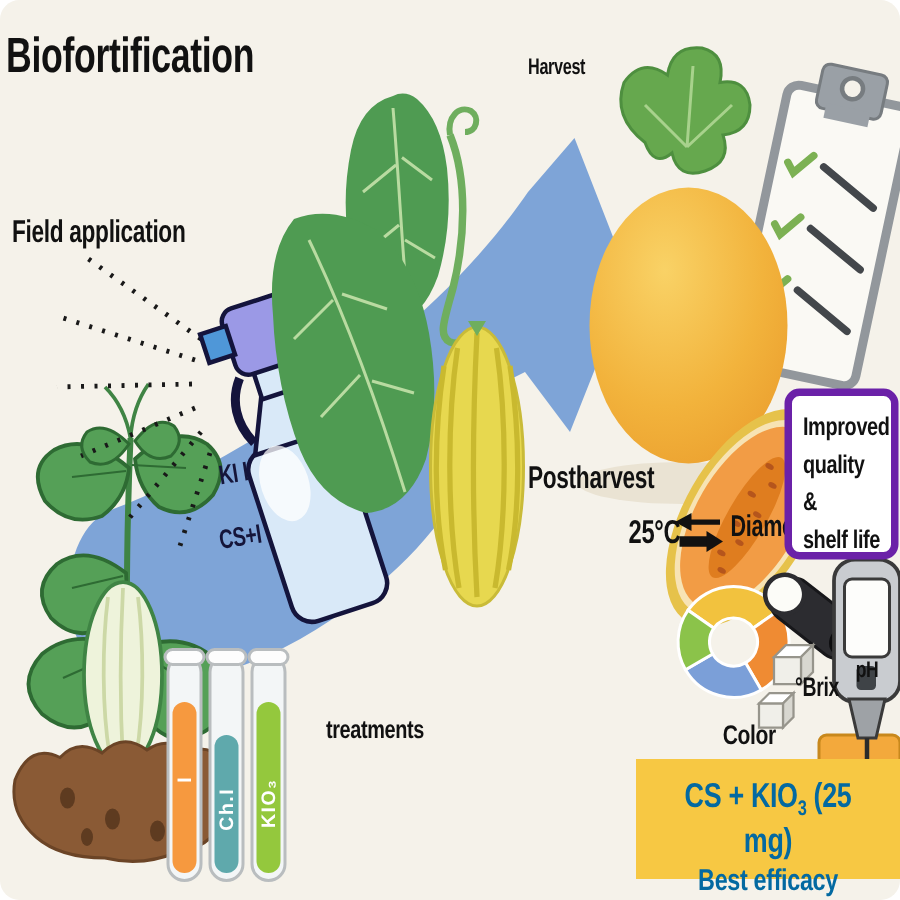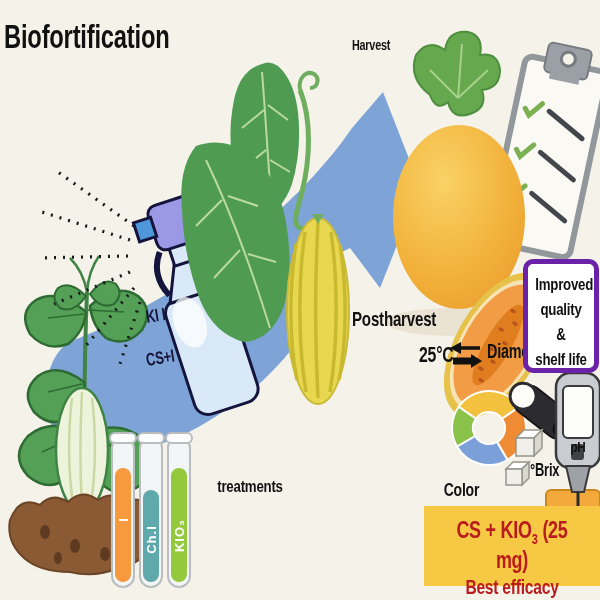--- a/index.html
+++ b/index.html
@@ -1,44 +1,44 @@
 <!DOCTYPE html>
 <html><head>
 <meta charset="utf-8">
 <style>
   html,body{margin:0;padding:0;}
   .canvas{position:relative;width:600px;height:600px;background:#f5f2ea;overflow:hidden;
-          font-family:"Liberation Sans","DejaVu Sans",sans-serif;}
+          font-family:"Liberation Sans","DejaVu Sans",sans-serif;border-radius:13px;}
   svg.scene{position:absolute;left:0;top:0;}
   .lbl{position:absolute;color:#111;font-weight:bold;white-space:nowrap;line-height:1.05;}
   .cond{display:inline-block;transform:scaleX(0.72);transform-origin:0 50%;letter-spacing:-0.3px;}
   .condc{display:block;transform:scaleX(0.78);transform-origin:50% 50%;letter-spacing:-0.3px;}
   .title{left:4px;top:20px;font-size:33px;}
   .field{left:8px;top:144px;font-size:21px;}
   .harvest{left:352px;top:37px;font-size:15px;}
   .postharvest{left:352px;top:308px;font-size:21px;text-decoration:underline;}
   .temp{left:419px;top:343px;font-size:22px;}
   .diameter{left:487px;top:341px;font-size:20px;}
-  .colorlbl{left:436px;top:481px;width:70px;text-align:left;font-size:18px;}
-  .brix{left:530px;top:461px;font-size:18px;}
+  .colorlbl{left:455px;top:481px;width:70px;text-align:right;font-size:18px;}
+  .brix{left:530px;top:449px;font-size:18px;}
   .phlbl{left:560px;top:399px;width:36px;text-align:center;font-size:15px;margin-top:40px;}
   .iodine1{left:200px;top:452px;width:100px;text-align:center;font-size:17px;}
   .iodine2{left:200px;top:478px;width:100px;text-align:center;font-size:17px;}
   .bottle1{left:146px;top:306px;font-size:18px;color:#15153a;transform:rotate(-9deg);}
   .bottle2{left:146px;top:348px;font-size:18px;color:#15153a;transform:rotate(-9deg);}
   .tube-lbl{position:absolute;width:70px;text-align:center;color:#fff;font-weight:bold;
             font-size:13px;letter-spacing:1px;transform:rotate(-90deg);}
   .tube1-lbl{left:88px;top:512px;}
   .tube2-lbl{left:116px;top:532px;}
   .tube3-lbl{left:144px;top:528px;}
   .purple-box{position:absolute;left:523px;top:259px;width:66px;height:96px;background:#ffffff;
-              border:5px solid #6b21a8;border-radius:10px;padding-top:8px;text-align:center;}
+              border:5px solid #6b21a8;border-radius:10px;padding-top:8px;text-align:left;}
   .purple-box .line{font-size:17px;font-weight:bold;color:#111;line-height:25px;}
   .yellow-box{position:absolute;left:424px;top:506px;width:176px;height:80px;background:#f7c843;
-              text-align:center;color:#b91c1c;}
+              text-align:center;color:#0369a1;}
   .yellow-box .l1{margin-top:11px;font-size:23px;font-weight:bold;}
   .yellow-box .l1 sub{font-size:14px;}
   .yellow-box .l2{font-size:20px;font-weight:bold;margin-top:2px;}
 </style>
 </head>
 <body>
 
 <div class="canvas">
 
 <svg class="scene" width="600" height="600" viewBox="0 0 600 600">
@@ -210,20 +210,21 @@
     <rect x="572" y="360" width="12" height="16" rx="3" fill="#c9ccd0" stroke="#3a3a3a" stroke-width="2"></rect>
     <rect x="556" y="373" width="44" height="95" rx="14" fill="#c9ccd0" stroke="#3a3a3a" stroke-width="2.5"></rect>
     <rect x="563" y="386" width="30" height="52" rx="5" fill="#fdfdfb" stroke="#3a3a3a" stroke-width="2"></rect>
     <rect x="571" y="444" width="13" height="16" rx="3" fill="#3f4347"></rect>
     <polygon points="566,466 590,466 584,492 572,492" fill="#9ea2a6" stroke="#3a3a3a" stroke-width="2"></polygon>
     <line x1="578" y1="492" x2="578" y2="548" stroke="#2b2b2b" stroke-width="3"></line>
   </g>
 </svg>
 
 <div class="lbl title"><span class="cond">Biofortification</span></div>
+<div class="lbl field"><span class="cond">Field application</span></div>
 <div class="lbl harvest"><span class="cond">Harvest</span></div>
 <div class="lbl postharvest"><span class="cond">Postharvest</span></div>
 <div class="lbl temp"><span class="cond">25°C</span></div>
 <div class="lbl diameter"><span class="cond">Diameter</span></div>
 <div class="lbl colorlbl">
       <span class="condc">Color</span>
     </div>
 <div class="lbl brix"><span class="cond">°Brix</span></div>
 <div class="lbl phlbl">
       <span class="condc">pH</span>

